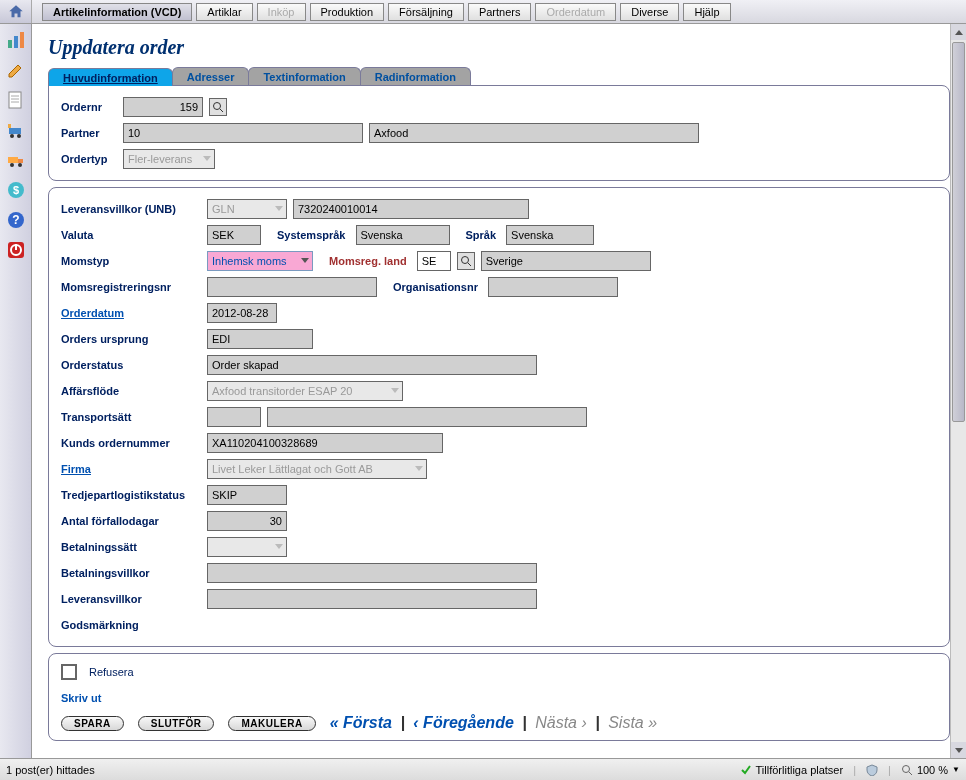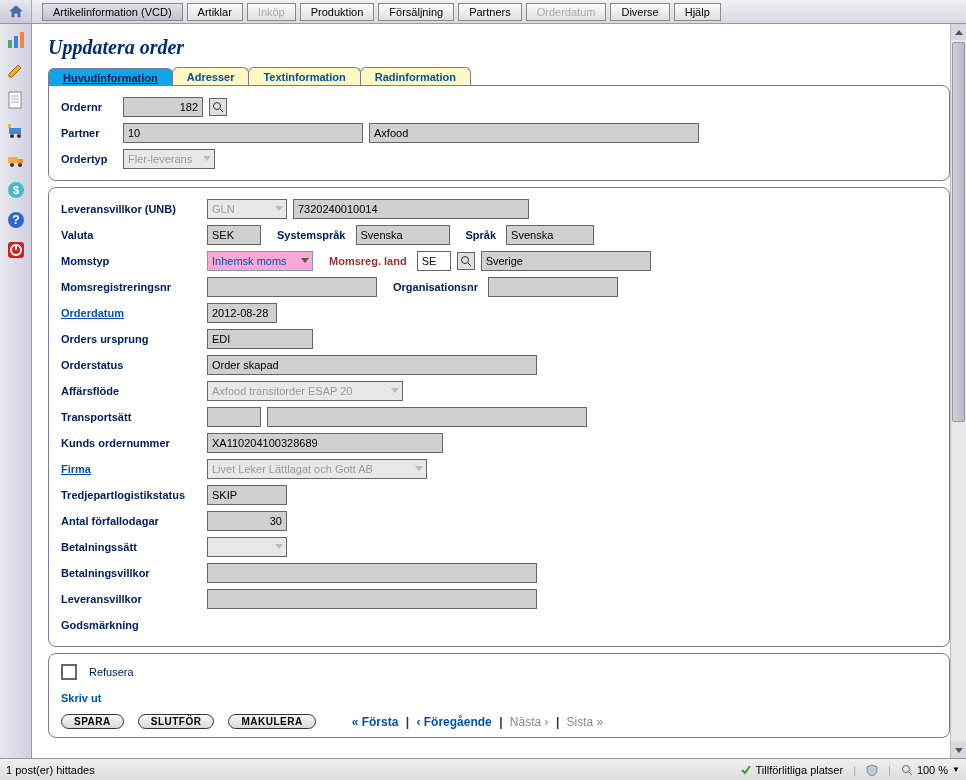--- a/index.html
+++ b/index.html
@@ -3,49 +3,49 @@
 <meta charset="utf-8">
 <style>
 * { box-sizing: border-box; margin: 0; padding: 0; }
 body { font-family: Arial, Helvetica, sans-serif; font-size: 11px; background: #fff; width: 966px; height: 780px; overflow: hidden; position: relative; }
 .topbar { display: flex; height: 24px; background: linear-gradient(#f0f0f5,#d8d8e0); border-bottom: 1px solid #999; align-items: stretch; }
 .home-btn { width: 32px; display:flex; align-items:center; justify-content:center; border-right:1px solid #aaa; background:linear-gradient(#e8e8f0,#c8c8d8); cursor:pointer;}
 .home-btn svg{width:18px;height:18px;}
 .menu { display:flex; gap:4px; padding-left:10px; align-items:center;}
 .menu-item { padding:2px 10px; border:1px solid #888; background:linear-gradient(#fafafa,#e0e0e0); font-size:11px; cursor:pointer; }
 .menu-item.disabled{ color:#aaa; cursor:default;}
-.menu-item.active{ background:linear-gradient(#e0e0e8,#c0c0d0); font-weight:normal;}
+.menu-item.active{ background:linear-gradient(#e0e0e8,#c0c0d0); font-weight:bold;}
 .main { display:flex; height:734px;}
 .sidebar{ width:32px; background:linear-gradient(90deg,#e8e8f0,#d0d0e0); border-right:1px solid #999; display:flex; flex-direction:column; align-items:center; padding-top:4px; gap:6px;}
 .sidebar-icon{ width:24px; height:24px; display:flex; align-items:center; justify-content:center; cursor:pointer;}
 .content{ flex:1; padding:12px 16px 4px 16px; display:flex; flex-direction:column;}
 .page-title{ font-family:Georgia,serif; font-size:20px; font-weight:bold; font-style:italic; color:#003070; margin-bottom:8px;}
 .tabs{ display:flex; gap:0; align-items:flex-end; position:relative; z-index:2;}
-.tab{ padding:3px 14px 2px 14px; border:1px solid #7a7a9a; border-bottom:none; background:#fef9c3; color:#0050a0; font-weight:bold; border-radius:6px 6px 0 0; margin-right:-1px; cursor:pointer; font-size:11px;}
+.tab{ padding:3px 14px 2px 14px; border:1px solid #7a7a9a; border-bottom:none; background:#a3a3a3; color:#0050a0; font-weight:bold; border-radius:6px 6px 0 0; margin-right:-1px; cursor:pointer; font-size:11px;}
 .tab.active{ background:#0ea5e9; color:#002060; text-decoration:underline; position:relative; top:1px;}
 .panel{ border:1px solid #7a7a9a; border-radius:0 8px 8px 8px; padding:8px 12px; background:#fff; margin-bottom:6px;}
 .panel2{ border:1px solid #7a7a9a; border-radius:8px; padding:8px 12px; background:#fff; margin-bottom:6px;}
 .row{ display:flex; align-items:center; min-height:26px; gap:6px;}
 .lbl{ width:140px; color:#002060; font-weight:bold; font-size:11px;}
 .lbl-link{ color:#0050b0; text-decoration:underline; cursor:pointer;}
 .field{ border:1px solid #666; background:#d0d0d0; height:20px; padding:2px 4px; font-size:11px; display:inline-flex; align-items:center;}
 .field.white{ background:#fff;}
 .select{ border:1px solid #666; background:#d0d0d0; height:20px; padding:0 12px 0 4px; font-size:11px; display:inline-flex; align-items:center; position:relative;}
 .select::after{ content:''; position:absolute; right:3px; top:6px; border-left:4px solid transparent; border-right:4px solid transparent; border-top:5px solid #555;}
 .select.blue{ background:#f9a8d4; color:#0050b0; border:1px solid #7a9ac0;}
 .select.disabled{ background:#e8e8e8; color:#999;}
 .select.disabled::after{ border-top-color:#bbb;}
 .lookup{ width:18px; height:18px; border:1px solid #666; background:#e0e0e0; display:inline-flex; align-items:center; justify-content:center; cursor:pointer;}
 .midlbl{ color:#002060; font-weight:bold; font-size:11px; margin-left:10px; margin-right:4px;}
 .midlbl.red{ color:#a03030;}
 .chk{ width:16px;height:16px;border:2px solid #666;display:inline-block;margin-right:6px;vertical-align:middle;}
 .footer-panel{ border:1px solid #7a7a9a; border-radius:8px; padding:8px 12px; background:#fff; display:flex; flex-direction:column; gap:10px;}
 .btnrow{ display:flex; align-items:center; gap:14px;}
 .abtn{ border:1px solid #333; border-radius:10px; padding:1px 12px; font-size:10px; font-weight:bold; background:linear-gradient(#f8f8f8,#d8d8d8); cursor:pointer; letter-spacing:0.5px;}
-.navlinks{ margin-left:22px; color:#0050b0; font-weight:bold; font-size:12px;}
+.navlinks{ color:#0050b0; font-weight:bold; font-size:16px;font-style:italic;}
 .navlinks .sep{ color:#333; margin:0 4px;}
 .navlinks .dis{ color:#888; font-weight:normal;}
 .statusbar{ position:absolute; bottom:0; left:0; right:0; height:22px; background:linear-gradient(#f0f0f0,#dcdcdc); border-top:1px solid #999; display:flex; align-items:center; font-size:11px; padding:0 6px; justify-content:space-between;}
 .status-right{ display:flex; align-items:center; gap:10px;}
 .zoom{ display:flex; align-items:center; gap:4px;}
 .scrollbar-v{ position:absolute; right:0; top:24px; bottom:22px; width:16px; background:#e8e8e8; border-left:1px solid #bbb;}
 .scroll-thumb{ position:absolute; left:1px; right:1px; top:18px; height:380px; background:linear-gradient(90deg,#d0d0d8,#b8b8c8); border:1px solid #999; border-radius:2px;}
 .scroll-btn{ position:absolute; left:0; right:0; height:16px; background:#d8d8e0; display:flex; align-items:center; justify-content:center;}
 .scroll-btn.top{top:0;} .scroll-btn.bot{bottom:0;}
 .scroll-btn::after{content:'';border-left:4px solid transparent;border-right:4px solid transparent;}
@@ -140,21 +140,21 @@
     <div class="tabs" id="tabs-container">
         <div class="tab active">Huvudinformation</div>
         <div class="tab">Adresser</div>
         <div class="tab">Textinformation</div>
         <div class="tab">Radinformation</div>
       </div>
 
     <div class="panel">
       <div class="row">
         <div class="lbl" style="width:56px">Ordernr</div>
-        <div class="field" style="width:80px;text-align:right;justify-content:flex-end">182</div>
+        <div class="field" style="width:80px;text-align:right;justify-content:flex-end">159</div>
         <div class="lookup">
             <svg width="12" height="12">
               <circle cx="5" cy="5" r="3.5" fill="none" stroke="#333"></circle>
               <line x1="8" y1="8" x2="11" y2="11" stroke="#333"></line>
             </svg>
           </div>
       </div>
       <div class="row">
         <div class="lbl" style="width:56px">Partner</div>
         <div class="field" style="width:240px">10</div>

